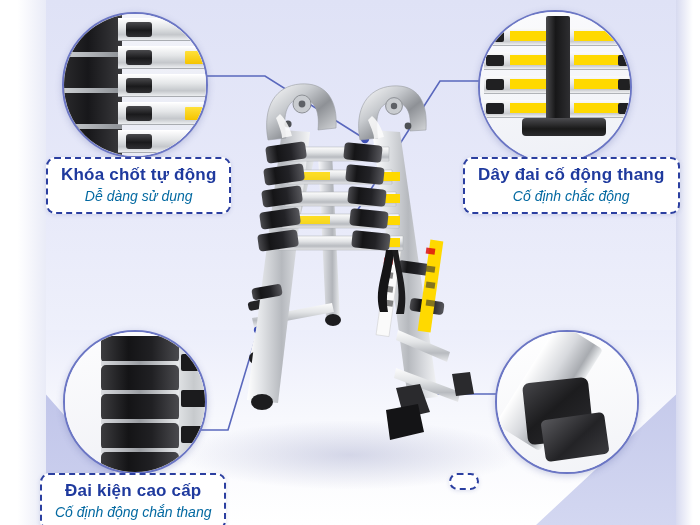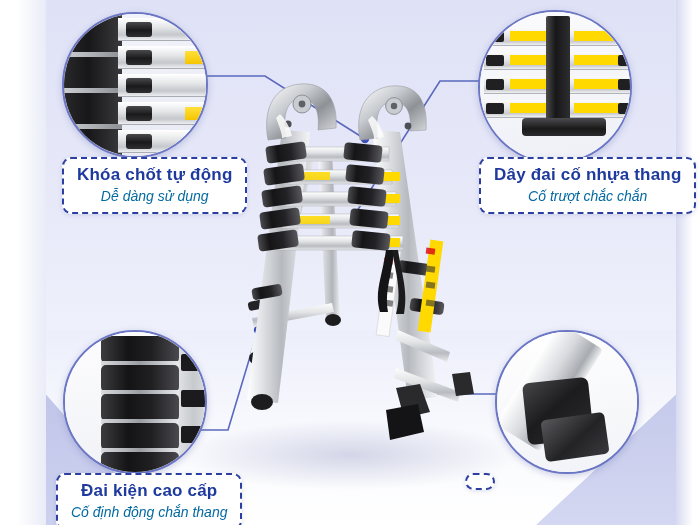--- a/index.html
+++ b/index.html
@@ -43,21 +43,20 @@
   
   .lbl{
     position:absolute;
     background:#ffffff;
     border:2px dashed #2b3fa0;
     border-radius:9px;
     padding:6px 13px 7px;
     text-align:center;
     white-space:nowrap;
     box-shadow:0 1px 4px rgba(80,90,160,.18);
-    margin-left:16px;
   }
   .lbl .t1{display:block;color:#1f3a9e;font-weight:bold;font-size:17px;line-height:1.22;letter-spacing:.2px;}
   .lbl .t2{display:block;color:#0369a1;font-style:italic;font-size:14px;line-height:1.3;margin-top:1px;}
 
   
   .im1{position:absolute;inset:0;background:linear-gradient(160deg,#f4f5fb 0%,#e8eaf4 100%);}
   .im1 .railblk{position:absolute;left:-4px;top:-6px;width:62px;height:160px;
      background:linear-gradient(90deg,#2c2c2e 0%,#17171a 45%,#3a3a3d 100%);}
   .im1 .rs{position:absolute;left:-4px;width:62px;height:5px;background:linear-gradient(90deg,#cfd2d6,#8d9196);}
   .im1 .bar{position:absolute;left:54px;height:21px;width:110px;
@@ -319,22 +318,22 @@
           <div class="yl"></div>
           <div class="yr"></div>
           <div class="kr"></div>
         </div>
       <div class="strapv"></div>
       <div class="straph"></div>
     </div>
   </div>
 
   <div class="lbl" style="left:463px;top:157px;">
-    <span class="t1">Dây đai cố nhựa thang</span>
-    <span class="t2">Cố trượt chắc chắn</span>
+    <span class="t1">Dây đai cố động thang</span>
+    <span class="t2">Cố định chắc động</span>
   </div>
 
   <div class="circ" style="left:63px;top:330px;width:140px;height:140px;">
     <div class="ph im3">
       <div class="rail"></div>
       <div class="slot" style="top:22px;"></div>
       <div class="slot" style="top:58px;"></div>
       <div class="slot" style="top:94px;"></div>
       <div class="col" style="top:4px;"></div>
       <div class="rngl" style="top:29px;"></div>

